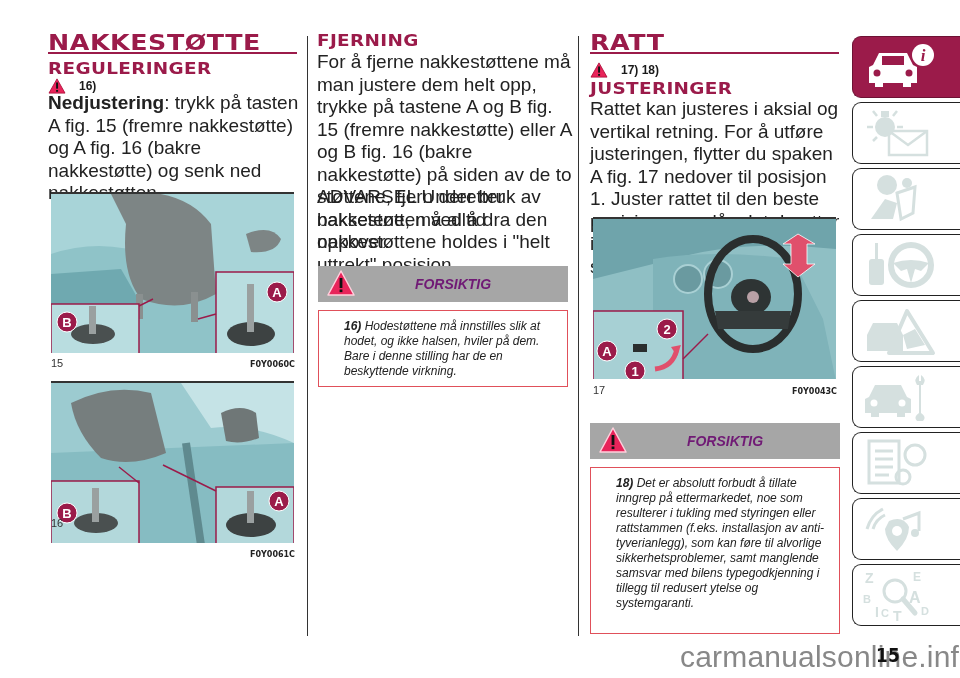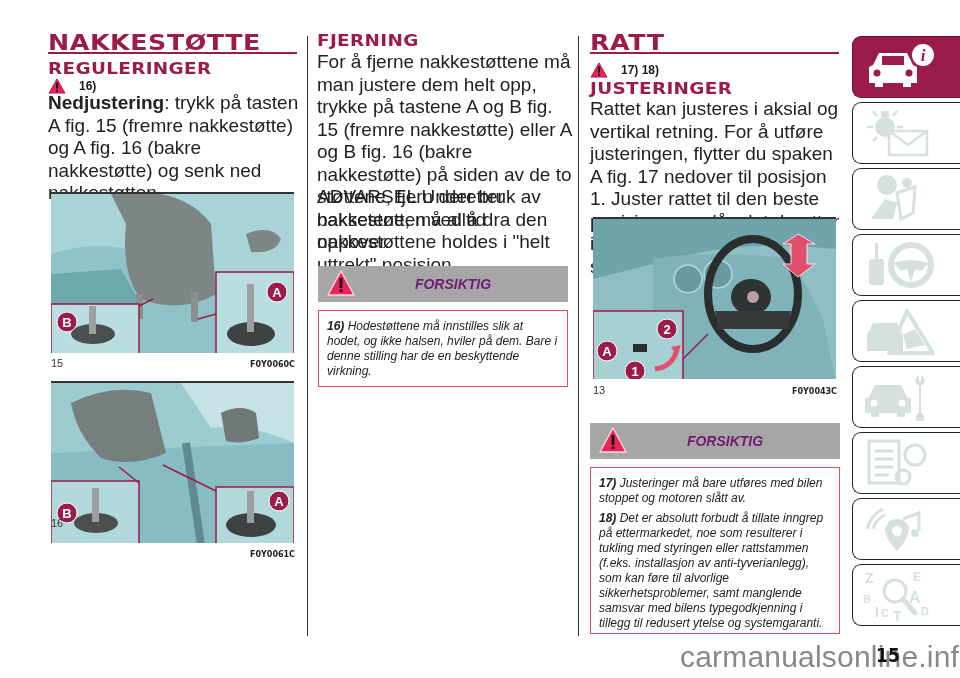--- a/index.html
+++ b/index.html
@@ -17,21 +17,21 @@
   .vrule { position: absolute; top: 36px; width: 1px; background: #333; }
 
   .figure { position: absolute; overflow: hidden; border-top: 2px solid #333; }
   .figure svg { display: block; }
   .fig-cap { position: absolute; font-size: 11px; color: #333; }
   .fig-code { position: absolute; font-size: 8px; font-weight: bold; color: #222; font-family: "DejaVu Sans", sans-serif; }
 
   .caution-head { position: absolute; background: #a6a6a6; height: 36px; display: flex; align-items: center; }
   .caution-head .tri { position: absolute; left: 8px; top: 3px; width: 30px; height: 28px; }
   .caution-head .label { width: 100%; text-align: center; color: #701a75; font-weight: bold; font-style: italic; font-size: 14px; padding-left: 20px; }
-  .caution-box { position: absolute; border: 1.5px solid #e0505a; padding: 8px 8px 6px 8px; font-style: italic; font-size: 12px; line-height: 15px; color: #222; }
+  .caution-box { position: absolute; border: 1.5px solid #e0505a; padding: 8px 8px 6px 25px; font-style: italic; font-size: 12px; line-height: 15px; color: #222; }
   .caution-box p { margin-bottom: 5px; }
   .caution-box b { font-weight: bold; }
 
   .tabs { position: absolute; left: 852px; top: 36px; width: 108px; }
   .tab { position: absolute; left: 0; width: 108px; height: 62px; border: 1.5px solid #222; border-right: none; border-radius: 9px 0 0 9px; background: #fff; display: flex; align-items: center; padding-left: 10px; }
   .tab.active { background: #9b1b4a; border-color: #6d1234; }
   .tab svg { width: 76px; height: 52px; }
 
   .page-num { position: absolute; left: 874px; top: 643px; font-family: "DejaVu Sans", sans-serif; font-weight: bold; font-size: 20px; color: #111; transform: scaleX(0.85); }
   .watermark { position: absolute; left: 680px; top: 640px; font-size: 30px; color: #888; letter-spacing: 0.2px; }
@@ -158,33 +158,32 @@
     <path d="M78 128 L88 126 L84 137 Z" fill="#e0506c"></path>
     <line x1="90" y1="140" x2="115" y2="115" stroke="#9b1b4a" stroke-width="1.5"></line>
     <circle cx="74" cy="110" r="10" fill="#9b1b4a" stroke="#fff" stroke-width="1"></circle>
     <text x="74" y="115" text-anchor="middle" fill="#fff" font-size="13" font-weight="bold" font-family="Liberation Sans, sans-serif">2</text>
     <circle cx="14" cy="132" r="10" fill="#9b1b4a" stroke="#fff" stroke-width="1"></circle>
     <text x="14" y="137" text-anchor="middle" fill="#fff" font-size="13" font-weight="bold" font-family="Liberation Sans, sans-serif">A</text>
     <circle cx="42" cy="152" r="10" fill="#9b1b4a" stroke="#fff" stroke-width="1"></circle>
     <text x="42" y="157" text-anchor="middle" fill="#fff" font-size="13" font-weight="bold" font-family="Liberation Sans, sans-serif">1</text>
   </svg>
 </div>
-<div class="fig-cap" style="left:593px; top:384px;">13</div>
+<div class="fig-cap" style="left:593px; top:384px;">17</div>
 <div class="fig-code" style="left:792px; top:387px;">F0Y0043C</div>
 
 <div class="caution-head" style="left:590px; top:423px; width:250px;">
   <svg class="tri" viewBox="0 0 30 28">
       <path d="M15 2 L28 26 L2 26 Z" fill="#e8245a" stroke="#ffd0dc" stroke-width="1.5" stroke-linejoin="round"></path>
       <rect x="13.6" y="9" width="2.8" height="10" fill="#111"></rect>
       <rect x="13.6" y="20.5" width="2.8" height="2.6" fill="#111"></rect>
     </svg>
   <span class="label">FORSIKTIG</span>
 </div>
 <div class="caution-box" style="left:590px; top:467px; width:250px; height:167px;">
-  <p><b>17)</b><span> Justeringer må bare utføres med bilen stoppet og motoren slått av.</span></p>
   <p><b>18)</b><span> Det er absolutt forbudt å tillate inngrep på ettermarkedet, noe som resulterer i tukling med styringen eller rattstammen (f.eks. installasjon av anti-tyverianlegg), som kan føre til alvorlige sikkerhetsproblemer, samt manglende samsvar med bilens typegodkjenning i tillegg til redusert ytelse og systemgaranti.</span></p>
 </div>
 
 <div class="tabs">
   <div class="tab active" style="top:0px;">
     <svg viewBox="0 0 76 52">
       <path d="M10 24 L16 12 L44 12 L50 24 L54 26 L54 42 L48 42 L48 46 L40 46 L40 42 L20 42 L20 46 L12 46 L12 42 L6 42 L6 26 Z" fill="#fff"></path>
       <rect x="19" y="15" width="22" height="9" fill="#9b1b4a"></rect>
       <circle cx="14" cy="32" r="3.5" fill="#9b1b4a"></circle>
         <circle cx="46" cy="32" r="3.5" fill="#9b1b4a"></circle>

